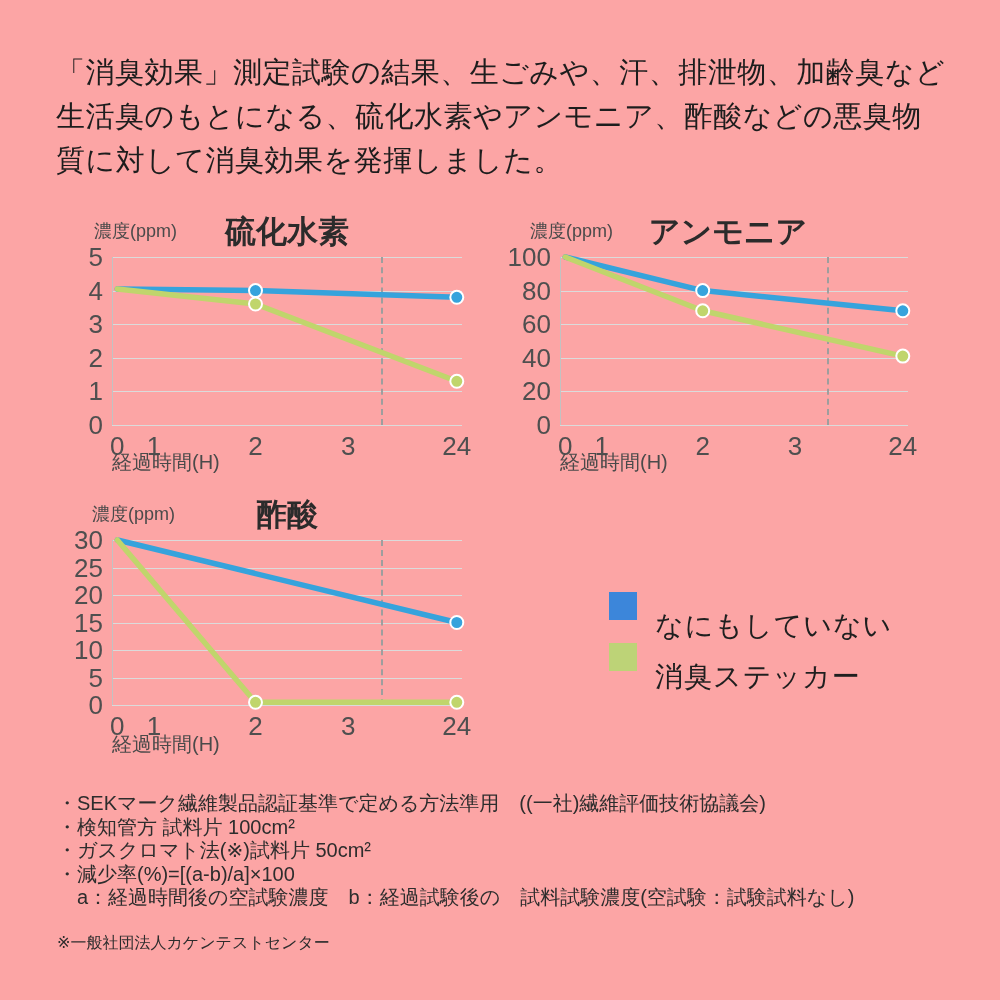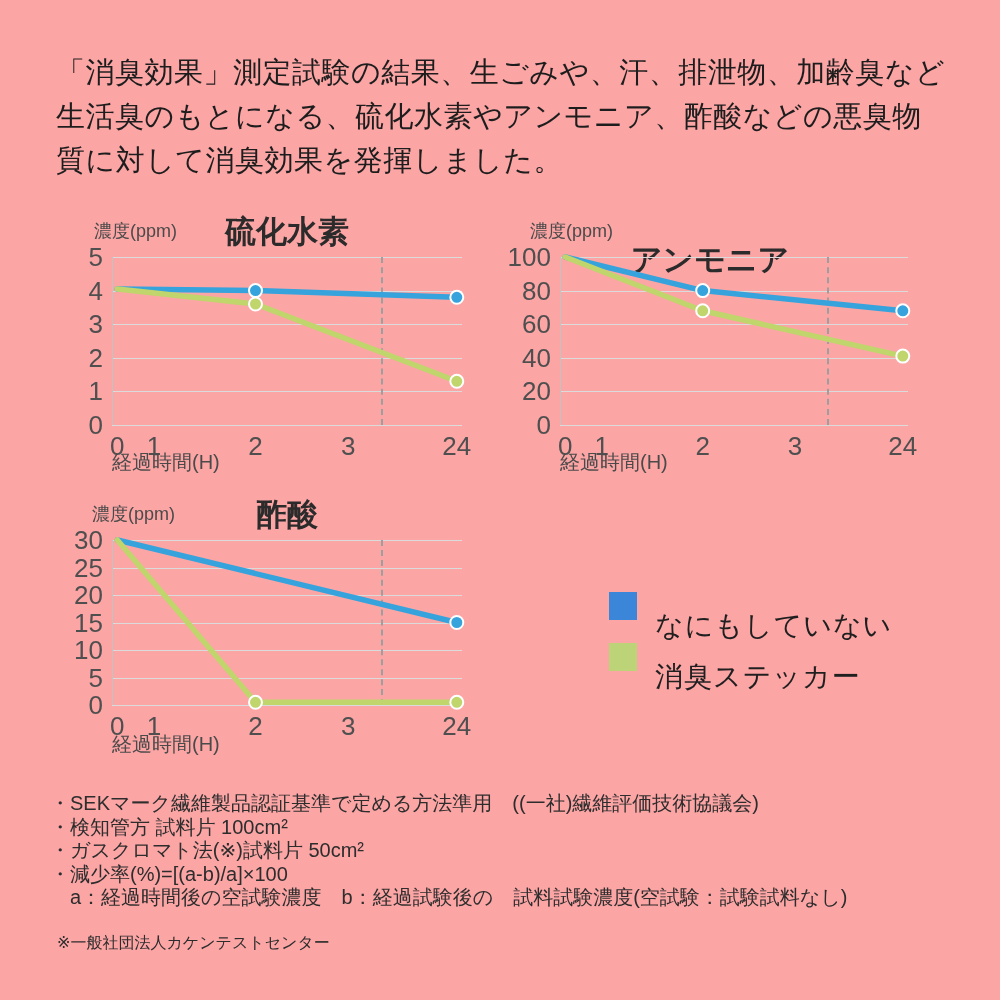--- a/index.html
+++ b/index.html
@@ -7,21 +7,21 @@
     font-family:"Liberation Sans","DejaVu Sans",sans-serif; }
   #canvas { position:relative; width:1000px; height:1000px; background:#fca5a5; overflow:hidden; }
 
   
   .header { position:absolute; left:56px; top:50px; width:900px;
     font-size:29px; line-height:44px; color:#1D1D1D; letter-spacing:0.5px; }
 
   
   .ctitle { position:absolute; font-size:31px; font-weight:bold; color:#2B2B2B; text-align:center; }
   #title0 { left:112px; top:211px; width:350px; }
-  #title1 { left:536px; top:211px; width:348px;margin-top:28px; }
+  #title1 { left:554px; top:211px; width:348px; }
   #title2 { left:112px; top:494px; width:350px; }
 
   .ylab { position:absolute; font-size:18px; color:#4A4A4A; }
   #ylab0 { left:94px;  top:219px; }
   #ylab1 { left:530px; top:219px; }
   #ylab2 { left:92px;  top:502px; }
 
   .plot { position:absolute; }
   #plot0 { left:112px; top:257px; width:350px; height:168px; }
   #plot1 { left:560px; top:257px; width:348px; height:168px; }
@@ -39,21 +39,21 @@
   .xtick  { position:absolute; width:50px; text-align:center; font-size:26px; color:#4F4F4F; }
   .divider{ position:absolute; top:0; bottom:0; width:0; border-left:2px dashed #9E9E9E; }
 
   
   .legend { position:absolute; left:609px; top:592px; }
   .legend-row { display:flex; align-items:center; height:28px; margin-bottom:23px; }
   .swatch { width:28px; height:28px; margin-right:18px; flex:0 0 auto; }
   .legend-label { font-size:28px; color:#1F1F1F; letter-spacing:1px; white-space:nowrap;margin-top:40px; }
 
   
-  .footnotes { position:absolute; left:50px; top:792px; width:910px;
+  .footnotes { position:absolute; left:57px; top:792px; width:910px;
     font-size:20px; line-height:23.5px; color:#2D2D2D; }
   .agency { position:absolute; left:57px; top:933px; font-size:16px; color:#2D2D2D; }
 </style>
 </head>
 <body>
 
 <div id="canvas">
 
   <div class="header">
     <div>「消臭効果」測定試験の結果、生ごみや、汗、排泄物、加齢臭など</div>

